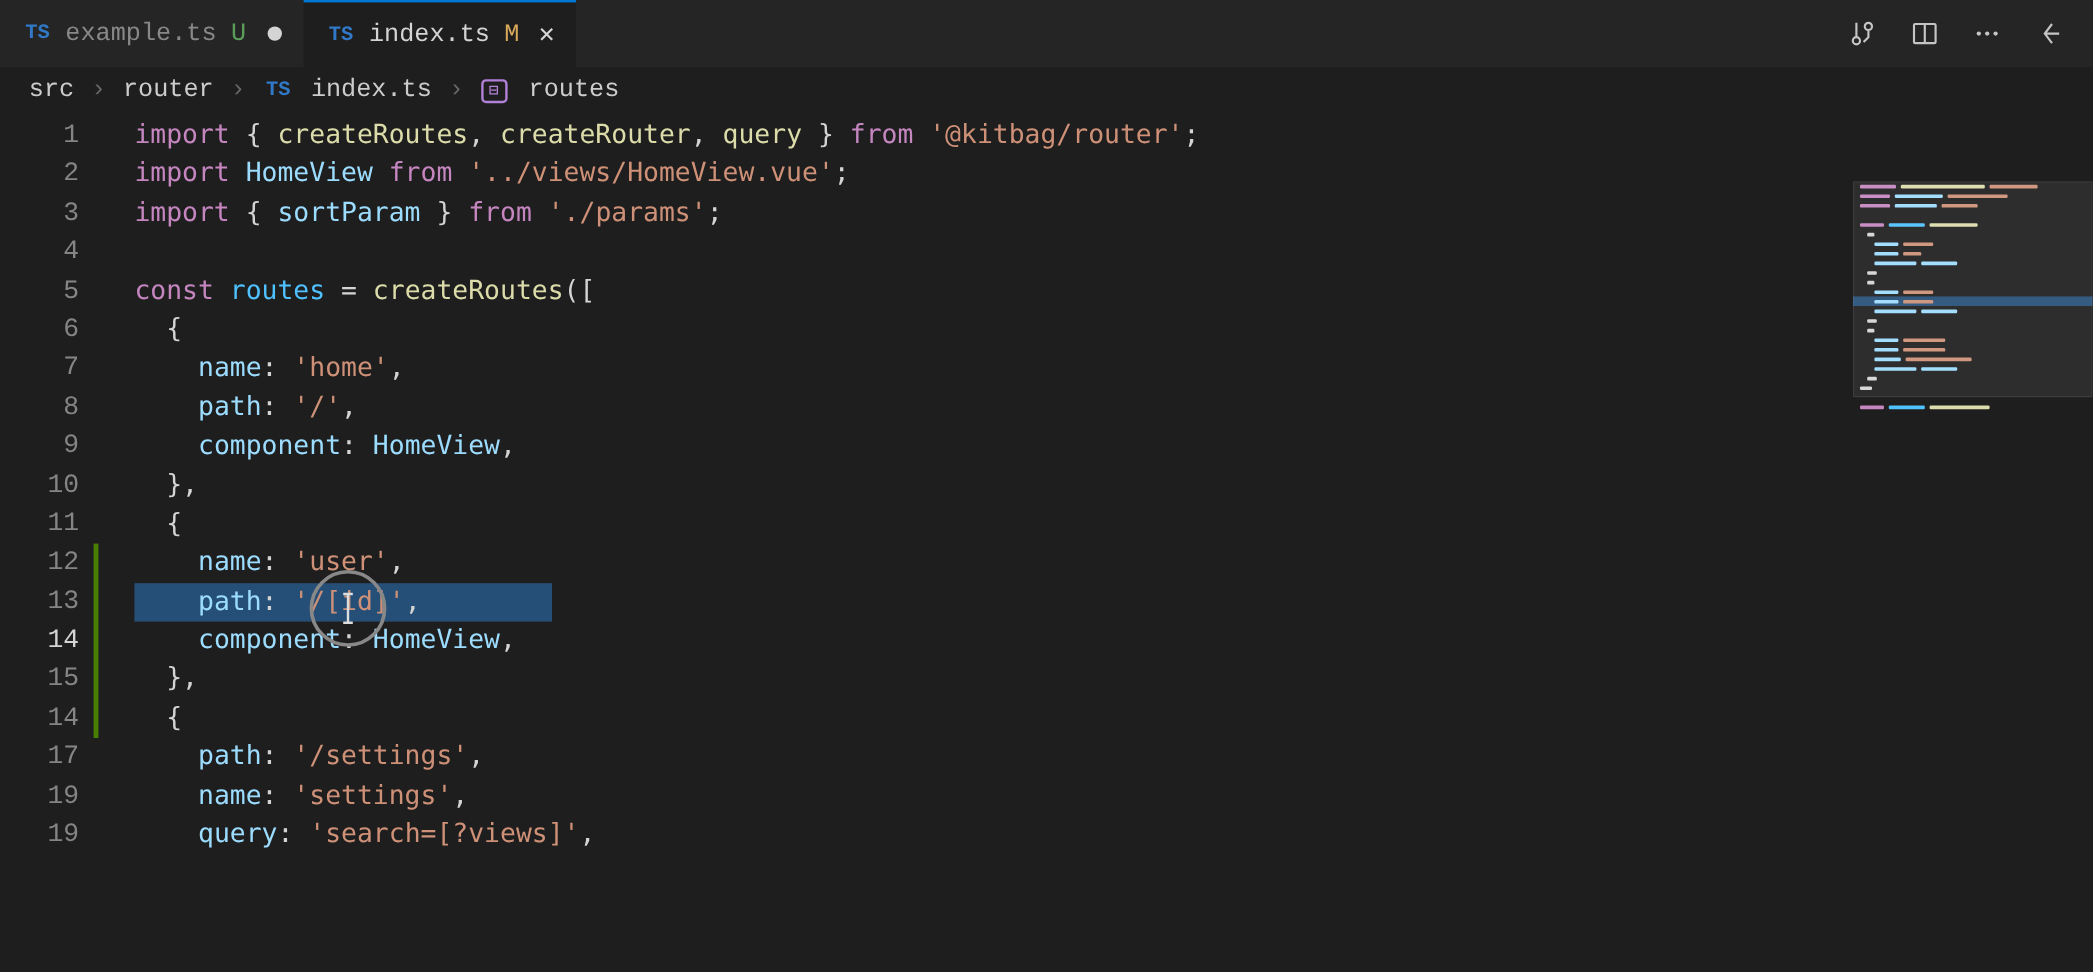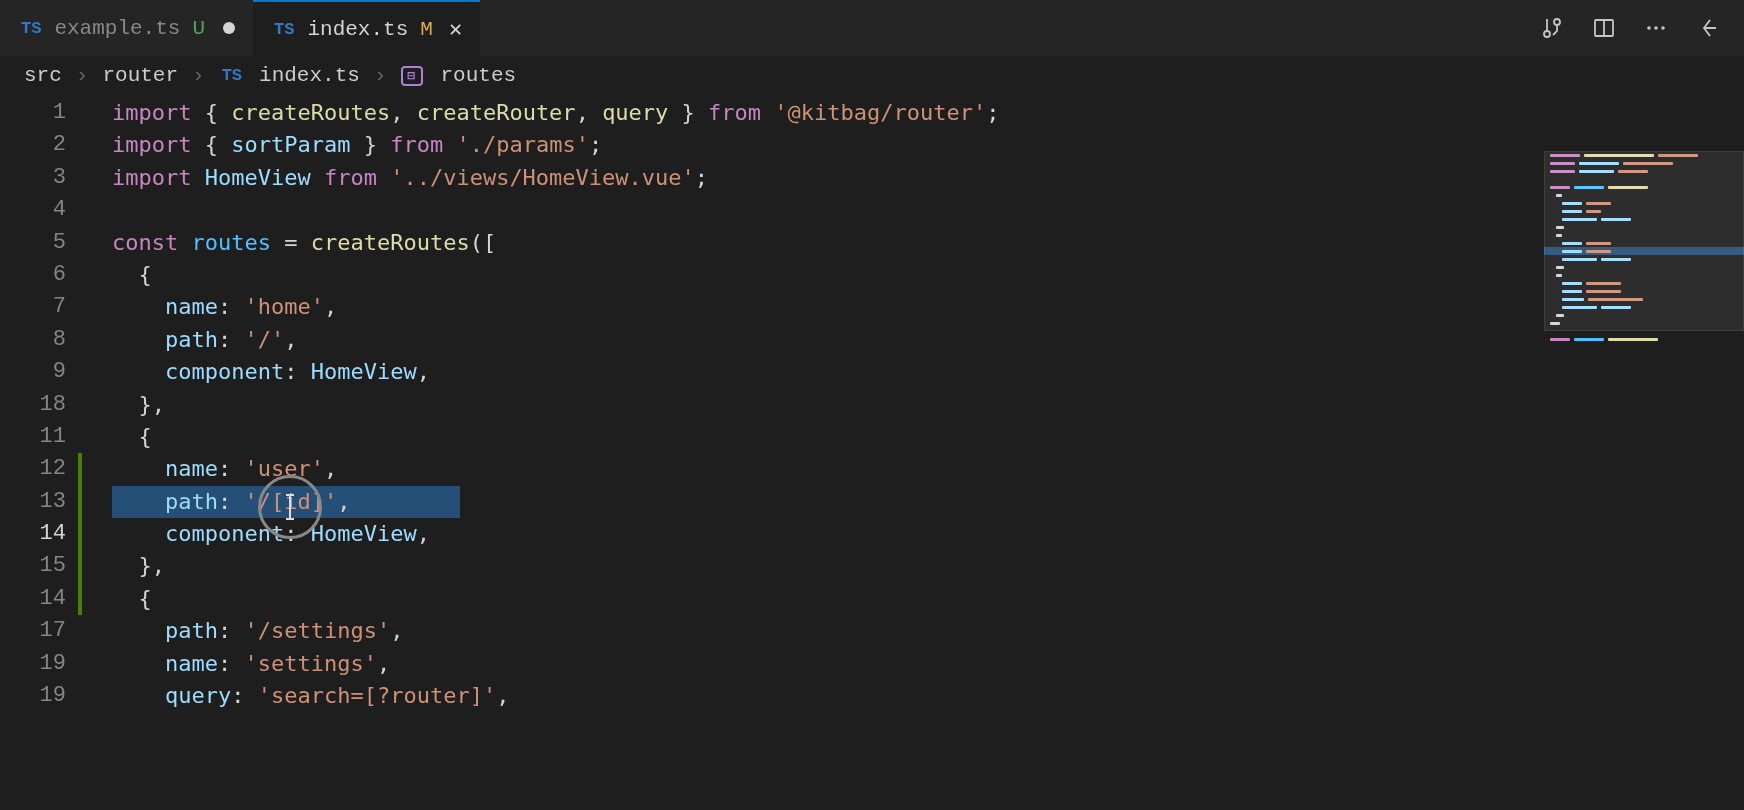--- a/index.html
+++ b/index.html
@@ -219,54 +219,54 @@
     <div class="gutter">
       <div class="line-num">1</div>
       <div class="line-num">2</div>
       <div class="line-num">3</div>
       <div class="line-num">4</div>
       <div class="line-num">5</div>
       <div class="line-num">6</div>
       <div class="line-num">7</div>
       <div class="line-num">8</div>
       <div class="line-num">9</div>
-      <div class="line-num">18</div>
+      <div class="line-num">10</div>
       <div class="line-num">11</div>
       <div class="line-num">12</div>
       <div class="line-num">13</div>
       <div class="line-num active">14</div>
       <div class="line-num">15</div>
       <div class="line-num">14</div>
       <div class="line-num">17</div>
       <div class="line-num">19</div>
       <div class="line-num">19</div>
     </div>
 
     <div class="modified-bar b1"></div>
 
     <div class="code-area">
       <div class="code-line"><span class="kw">import </span><span class="punct">{ </span><span class="fn">createRoutes</span><span class="punct">, </span><span class="fn">createRouter</span><span class="punct">, </span><span class="fn">query</span><span class="punct"> } </span><span class="kw">from </span><span class="str">'@kitbag/router'</span><span class="punct">;</span></div>
+      <div class="code-line"><span class="kw">import </span><span class="var">HomeView </span><span class="kw">from </span><span class="str">'../views/HomeView.vue'</span><span class="punct">;</span></div>
       <div class="code-line"><span class="kw">import </span><span class="punct">{ </span><span class="var">sortParam</span><span class="punct"> } </span><span class="kw">from </span><span class="str">'./params'</span><span class="punct">;</span></div>
-      <div class="code-line"><span class="kw">import </span><span class="var">HomeView </span><span class="kw">from </span><span class="str">'../views/HomeView.vue'</span><span class="punct">;</span></div>
       <div class="code-line"><span></span></div>
       <div class="code-line"><span class="kw">const </span><span class="const">routes </span><span class="punct">= </span><span class="fn">createRoutes</span><span class="punct">([</span></div>
       <div class="code-line"><span class="brace">  {</span></div>
       <div class="code-line"><span>    </span><span class="prop">name</span><span class="punct">: </span><span class="str">'home'</span><span class="punct">,</span></div>
       <div class="code-line"><span>    </span><span class="prop">path</span><span class="punct">: </span><span class="str">'/'</span><span class="punct">,</span></div>
       <div class="code-line"><span>    </span><span class="prop">component</span><span class="punct">: </span><span class="var">HomeView</span><span class="punct">,</span></div>
       <div class="code-line"><span class="brace">  },</span></div>
       <div class="code-line"><span class="brace">  {</span></div>
       <div class="code-line"><span>    </span><span class="prop">name</span><span class="punct">: </span><span class="str">'user'</span><span class="punct">,</span></div>
       <div class="code-line line13"><span>    </span><span class="prop">path</span><span class="punct">: </span><span class="str">'/[id]'</span><span class="punct">,</span></div>
       <div class="code-line"><span>    </span><span class="prop">component</span><span class="punct">: </span><span class="var">HomeView</span><span class="punct">,</span></div>
       <div class="code-line"><span class="brace">  },</span></div>
       <div class="code-line"><span class="brace">  {</span></div>
       <div class="code-line"><span>    </span><span class="prop">path</span><span class="punct">: </span><span class="str">'/settings'</span><span class="punct">,</span></div>
       <div class="code-line"><span>    </span><span class="prop">name</span><span class="punct">: </span><span class="str">'settings'</span><span class="punct">,</span></div>
-      <div class="code-line"><span>    </span><span class="prop">query</span><span class="punct">: </span><span class="str">'search=[?router]'</span><span class="punct">,</span></div>
+      <div class="code-line"><span>    </span><span class="prop">query</span><span class="punct">: </span><span class="str">'search=[?views]'</span><span class="punct">,</span></div>
 
       <div class="cursor-ring"></div>
       <svg class="ibeam" viewBox="0 0 16 28" stroke="#ddd" stroke-width="2" fill="none">
           <path d="M4 2h8M8 2v24M4 26h8"></path>
         </svg>
     </div>
 
     <div class="minimap">
       <div class="mm-viewport" style="top:0;height:180px"></div>
       <div class="minimap-line">

